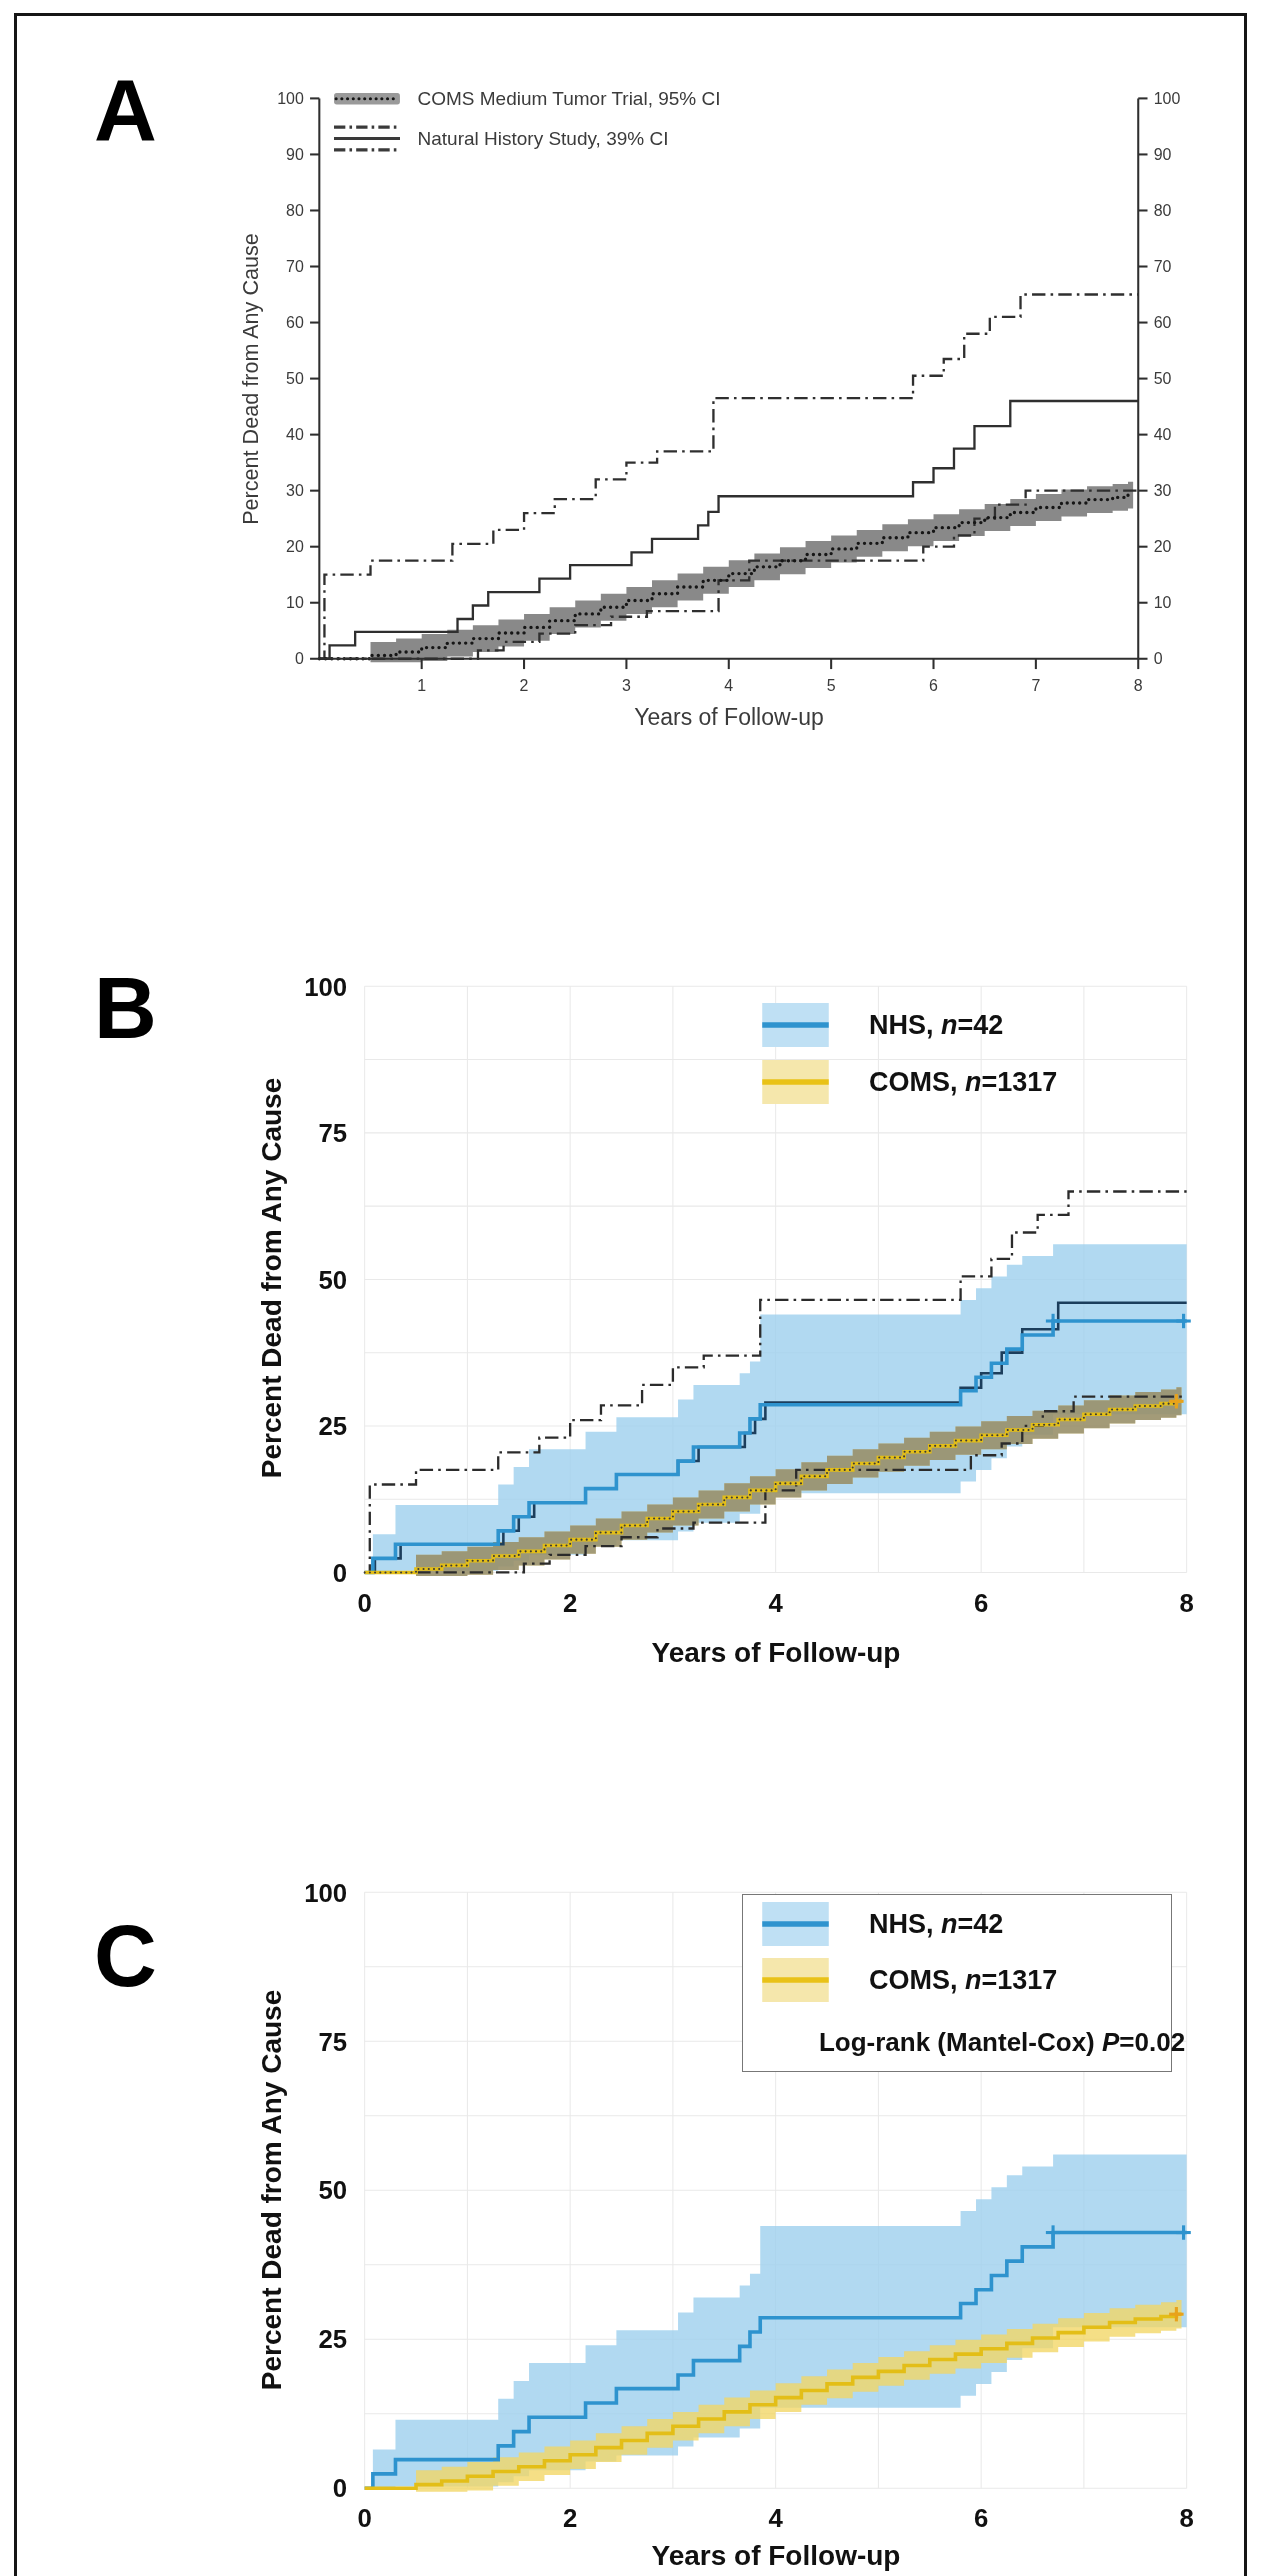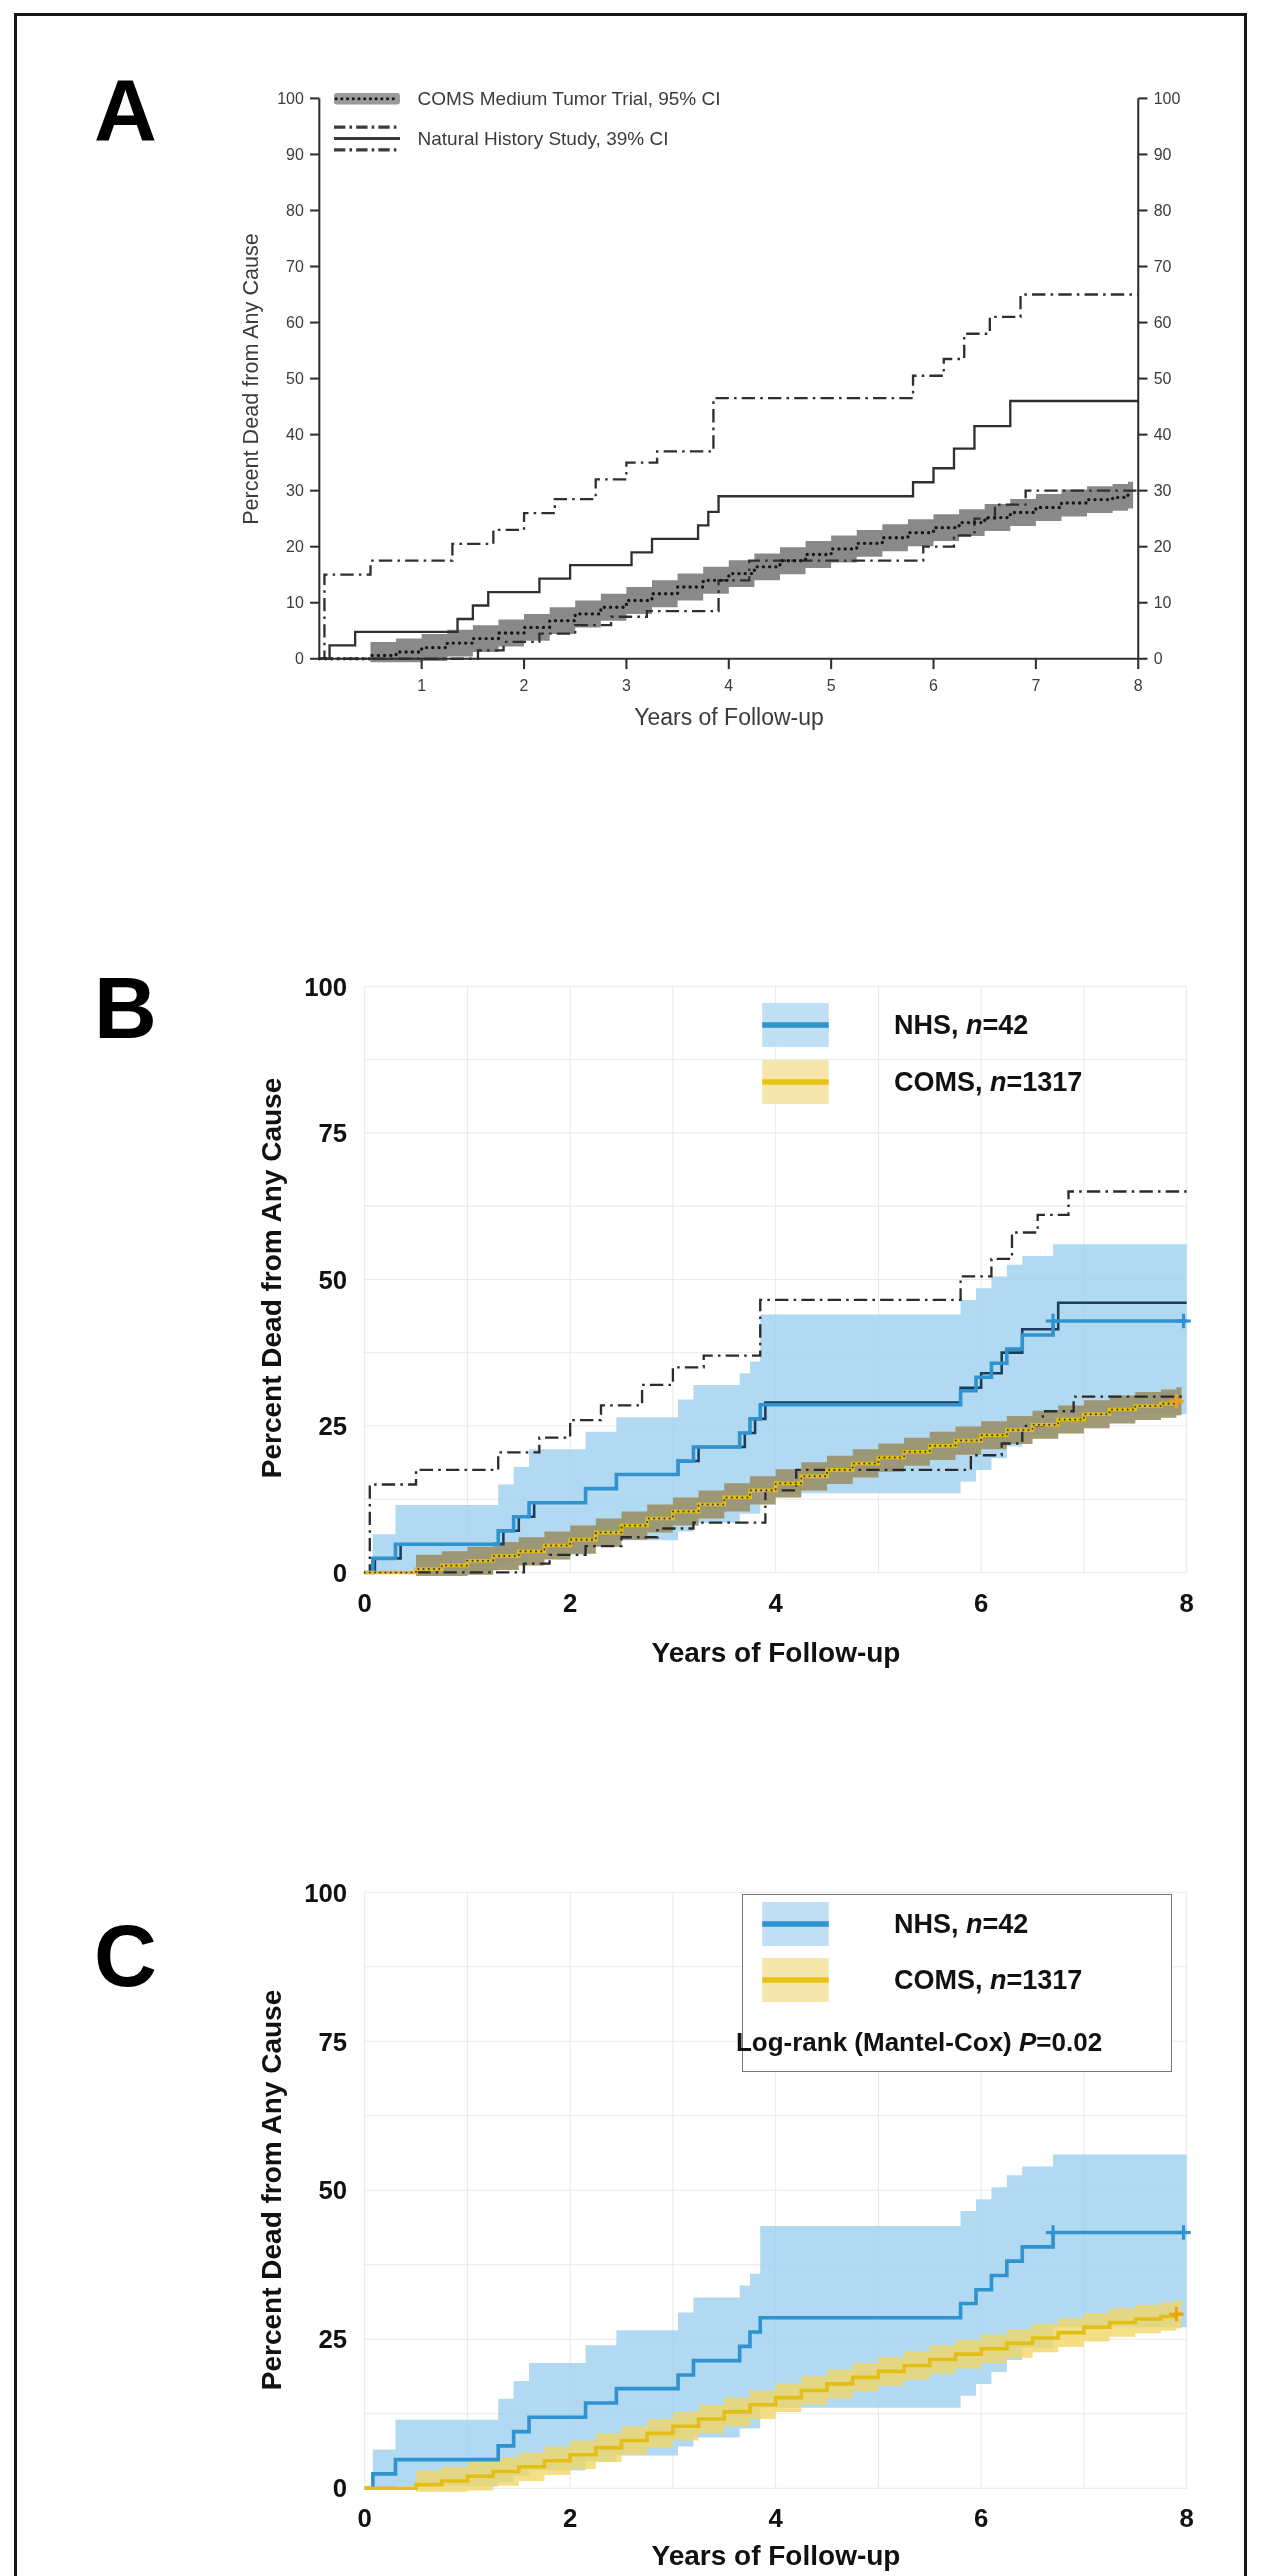--- a/index.html
+++ b/index.html
@@ -14,29 +14,29 @@
   #ytitle-a{left:251px;top:379px;font-size:21.6px;font-weight:500;color:#3b3b3b;}
   #ytitle-b{left:272px;top:1278px;font-size:28px;}
   #ytitle-c{left:272px;top:2190px;font-size:28px;}
   .xtitle{position:absolute;white-space:nowrap;transform:translate(-50%,-50%);font-weight:700;color:#111;}
   #xtitle-a{left:729px;top:717px;font-size:23px;font-weight:400;color:#3b3b3b;}
   #xtitle-b{left:776px;top:1653px;font-size:28px;}
   #xtitle-c{left:776px;top:2556px;font-size:28px;}
   .legend-a{position:absolute;left:334px;top:88px;color:#3b3b3b;font-size:19px;}
   .legend-a .row{display:flex;align-items:center;margin-bottom:13.4px;}
   .legend-a .sw{width:66px;margin-right:17.5px;flex:0 0 auto;}
-  .legend-row{position:absolute;display:flex;align-items:center;gap:25px;}
+  .legend-row{position:absolute;display:flex;align-items:center;}
   .legend-row .sw{width:67px;height:44px;margin-right:40px;flex:0 0 auto;}
   .legend-row .lab{font-size:27px;font-weight:700;color:#111;white-space:nowrap;}
   #legend-b-1{left:762px;top:1003px;}
   #legend-b-2{left:762px;top:1060px;}
   .legend-c-box{position:absolute;left:742px;top:1894px;width:430px;height:178px;background:#fff;border:1.5px solid #777;box-sizing:border-box;}
   #legend-c-1{left:762px;top:1902px;}
   #legend-c-2{left:762px;top:1958px;}
-  .stat-line{position:absolute;left:919px;top:2042px;transform:translate(-50%,-50%);font-size:26px;font-weight:700;color:#111;white-space:nowrap;}
+  .stat-line{position:absolute;left:1002px;top:2042px;transform:translate(-50%,-50%);font-size:26px;font-weight:700;color:#111;white-space:nowrap;}
   i{font-style:italic;}
 </style>
 </head>
 <body>
 
 <div class="frame"></div>
 
 <svg class="chart" id="chart-a" viewBox="0 0 2460 5180" width="1267" height="2669">
     <g style="filter:blur(0.7px)">
       <path d="M 620 1278 H 719.375 V 1245.36 H 769.0625 V 1238.832 H 818.75 V 1230.128 H 868.4375 V 1221.424 H 918.125 V 1212.72 H 967.8125 V 1201.84 H 1017.5 V 1190.96 H 1067.1875 V 1177.904 H 1116.875 V 1164.848 H 1166.5625 V 1151.792 H 1216.25 V 1138.7359999999999 H 1265.9375 V 1125.68 H 1315.625 V 1112.624 H 1365.3125 V 1099.568 H 1415 V 1086.512 H 1464.6875 V 1073.4560000000001 H 1514.375 V 1061.488 H 1564.0625 V 1049.52 H 1613.75 V 1038.6399999999999 H 1663.4375 V 1027.76 H 1713.125 V 1016.88 H 1762.8125 V 1007.088 H 1812.5 V 997.296 H 1862.1875 V 987.504 H 1911.875 V 977.712 H 1961.5625 V 967.9200000000001 H 2011.25 V 958.128 H 2060.9375 V 949.424 H 2110.625 V 942.8960000000001 H 2160.3125 V 938.5440000000001 H 2190.125 V 934.192 H 2200.0625 V 986.4159999999999 H 2190.125 V 990.768 H 2160.3125 V 995.12 H 2110.625 V 1001.6479999999999 H 2060.9375 V 1010.352 H 2011.25 V 1020.144 H 1961.5625 V 1029.936 H 1911.875 V 1039.728 H 1862.1875 V 1049.52 H 1812.5 V 1059.312 H 1762.8125 V 1069.104 H 1713.125 V 1079.984 H 1663.4375 V 1090.864 H 1613.75 V 1101.744 H 1564.0625 V 1113.712 H 1514.375 V 1125.68 H 1464.6875 V 1138.7359999999999 H 1415 V 1151.792 H 1365.3125 V 1164.848 H 1315.625 V 1177.904 H 1265.9375 V 1190.96 H 1216.25 V 1204.016 H 1166.5625 V 1217.0720000000001 H 1116.875 V 1230.128 H 1067.1875 V 1243.184 H 1017.5 V 1254.064 H 967.8125 V 1264.944 H 918.125 V 1273.648 H 868.4375 V 1282.352 H 818.75 V 1284.528 H 769.0625 V 1284.528 H 719.375 V 1278 H 620 Z" fill="rgba(108,108,108,0.8)" stroke="none"></path>

